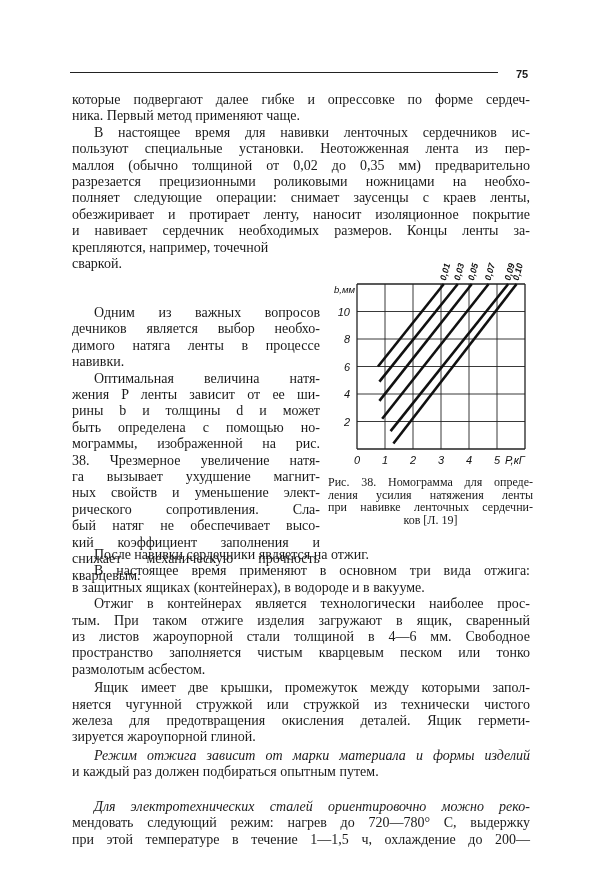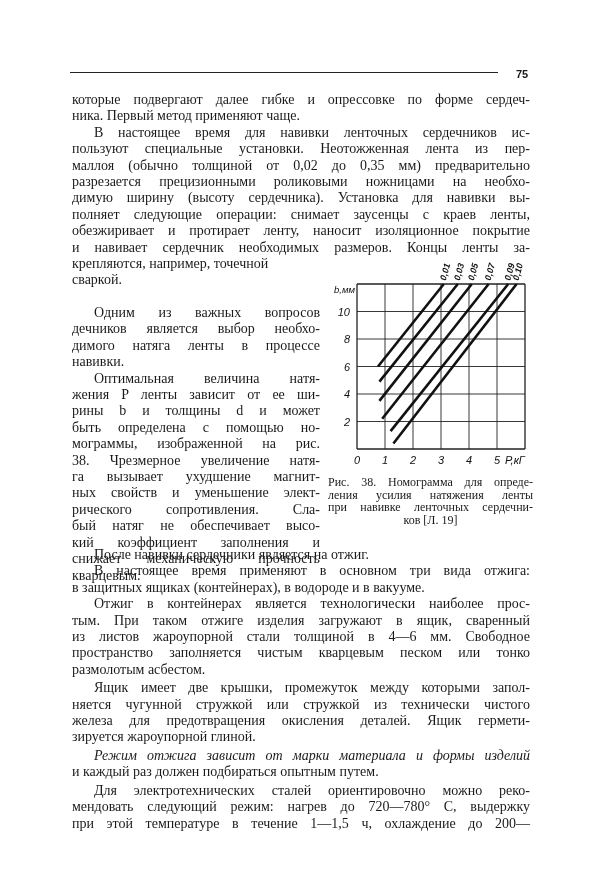--- a/index.html
+++ b/index.html
@@ -26,21 +26,20 @@
 <div class="rule"></div>
 <div class="page-num">75</div>
 
 <div class="text full" style="top:92px;">
   <span class="jl">которые подвергают далее гибке и опрессовке по форме сердеч-</span>
   <span class="line">ника. Первый метод применяют чаще.</span>
   <span class="jl" style="padding-left:22px;">В настоящее время для навивки ленточных сердечников ис-</span>
   <span class="jl">пользуют специальные установки. Неотожженная лента из пер-</span>
   <span class="jl">маллоя (обычно толщиной от 0,02 до 0,35 мм) предварительно</span>
   <span class="jl">разрезается прецизионными роликовыми ножницами на необхо-</span>
-  <span class="jl">димую ширину (высоту сердечника). Установка для навивки вы-</span>
   <span class="jl">полняет следующие операции: снимает заусенцы с краев ленты,</span>
   <span class="jl">обезжиривает и протирает ленту, наносит изоляционное покрытие</span>
   <span class="jl">и навивает сердечник необходимых размеров. Концы ленты за-</span>
   <span class="line">крепляются, например, точечной</span>
   <span class="line">сваркой.</span>
 </div>
 
 <div class="text narrow" style="top:305px;">
   <span class="jl" style="padding-left:22px;">Одним из важных вопросов</span>
   <span class="jl">дечников является выбор необхо-</span>
@@ -118,16 +117,16 @@
   <span class="jl">тым. При таком отжиге изделия загружают в ящик, сваренный</span>
   <span class="jl">из листов жароупорной стали толщиной в 4—6 мм. Свободное</span>
   <span class="jl">пространство заполняется чистым кварцевым песком или тонко</span>
   <span class="line">размолотым асбестом.</span>
   <span class="jl" style="padding-left:22px; margin-top:2px;">Ящик имеет две крышки, промежуток между которыми запол-</span>
   <span class="jl">няется чугунной стружкой или стружкой из технически чистого</span>
   <span class="jl">железа для предотвращения окисления деталей. Ящик гермети-</span>
   <span class="line">зируется жароупорной глиной.</span>
   <span class="jl" style="padding-left:22px; margin-top:2px;font-style:italic;">Режим отжига зависит от марки материала и формы изделий</span>
   <span class="line">и каждый раз должен подбираться опытным путем.</span>
-  <span class="jl" style="padding-left:22px; margin-top:2px;">Для электротехнических сталей ориентировочно можно реко-</span>
+  <span class="jl" style="padding-left:22px; margin-top:18px;font-style:italic;">Для электротехнических сталей ориентировочно можно реко-</span>
   <span class="jl">мендовать следующий режим: нагрев до 720—780° С, выдержку</span>
   <span class="jl">при этой температуре в течение 1—1,5 ч, охлаждение до 200—</span>
 </div>
 
 </body></html>

